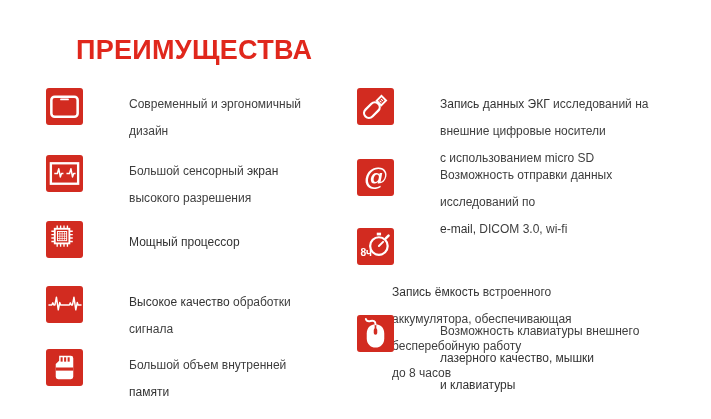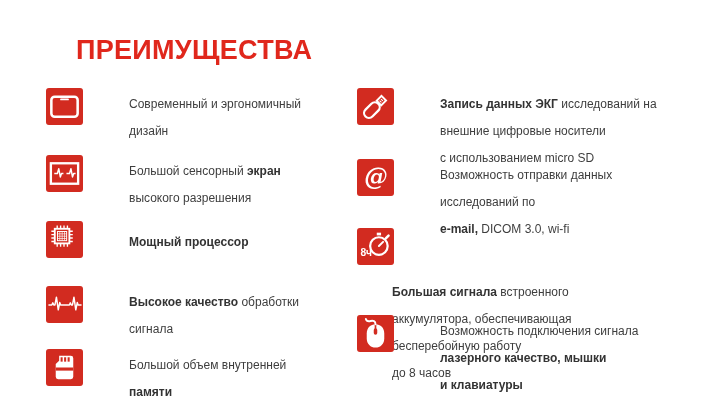--- a/index.html
+++ b/index.html
@@ -21,21 +21,21 @@
     color:var(--title-red);letter-spacing:.3px;margin-left:28px;
   }
   .col{position:absolute;inset:0;pointer-events:none;}
   .item{position:absolute;display:flex;gap:11px;align-items:flex-start;}
   .icon{width:37px;height:37px;flex:0 0 37px;display:block;}
   .icon svg{width:37px;height:37px;display:block;}
   .text{
     font-size:12px;line-height:27px;color:var(--text);
     white-space:pre-line;padding-top:3px;margin-left:35px;
   }
-  .text b{font-weight:bold;color:#333;}
+  .text b{font-weight:normal;color:#333;}
 </style>
 </head>
 <body>
 
 <div class="slide">
   <div class="page-title">ПРЕИМУЩЕСТВА</div>
   <div class="col">
       <div class="item" style="left: 46px; top: 88px;">
         <span class="icon">
           <svg viewBox="0 0 38 38">
@@ -127,33 +127,33 @@
         <span class="icon">
           <svg viewBox="0 0 38 38">
             <rect width="38" height="38" rx="3" style="fill:var(--icon-red)"></rect>
             <circle cx="22.5" cy="18.5" r="9" fill="none" stroke="#fff" stroke-width="2.3"></circle>
             <rect x="20.3" y="4.8" width="4.4" height="2.8" fill="#fff"></rect>
             <path d="M29.6 10.6l2.8-2.8" stroke="#fff" stroke-width="2.6" stroke-linecap="round"></path>
             <path d="M22.5 18.5l4.3-4.3" stroke="#fff" stroke-width="2" stroke-linecap="round"></path>
             <text x="3.5" y="28.5" style="fill:#fff;font-weight:bold;font-size:10.5px;font-family:'Liberation Sans', sans-serif">8ч</text>
           </svg>
         </span>
-        <div class="text"><b>Большая сигнала</b><span> встроенного
+        <div class="text"><b>Запись ёмкость</b><span> встроенного
 аккумулятора, обеспечивающая
 бесперебойную работу
 до 8 часов</span></div>
       </div>
       <div class="item" style="left: 357px; top: 315px;">
         <span class="icon">
           <svg viewBox="0 0 38 38">
             <rect width="38" height="38" rx="3" style="fill:var(--icon-red)"></rect>
             <path d="M19 9.5c5.2 0 9 3.7 9 9.6v5c0 5.4-3.9 9.4-9 9.4s-9-4-9-9.4v-5c0-5.9 3.8-9.6 9-9.6z" fill="#fff"></path>
             <path d="M19 9.5v5.5" style="stroke:var(--icon-red)" stroke-width="1.7"></path>
             <rect x="17.2" y="13.7" width="3.6" height="6.6" rx="1.8" style="fill:var(--icon-red)"></rect>
             <path d="M19 9.5c0-3.4-2.4-3.9-5-3.3-2.6.6-4.4-.3-4.9-2.1" fill="none" stroke="#fff" stroke-width="2" stroke-linecap="round"></path>
           </svg>
         </span>
-        <div class="text"><span>Возможность подключения сигнала
+        <div class="text"><span>Возможность клавиатуры внешнего
 </span><b>лазерного качество, мышки
 и клавиатуры</b></div>
       </div>
     </div>
 </div>
 
 </body></html>

